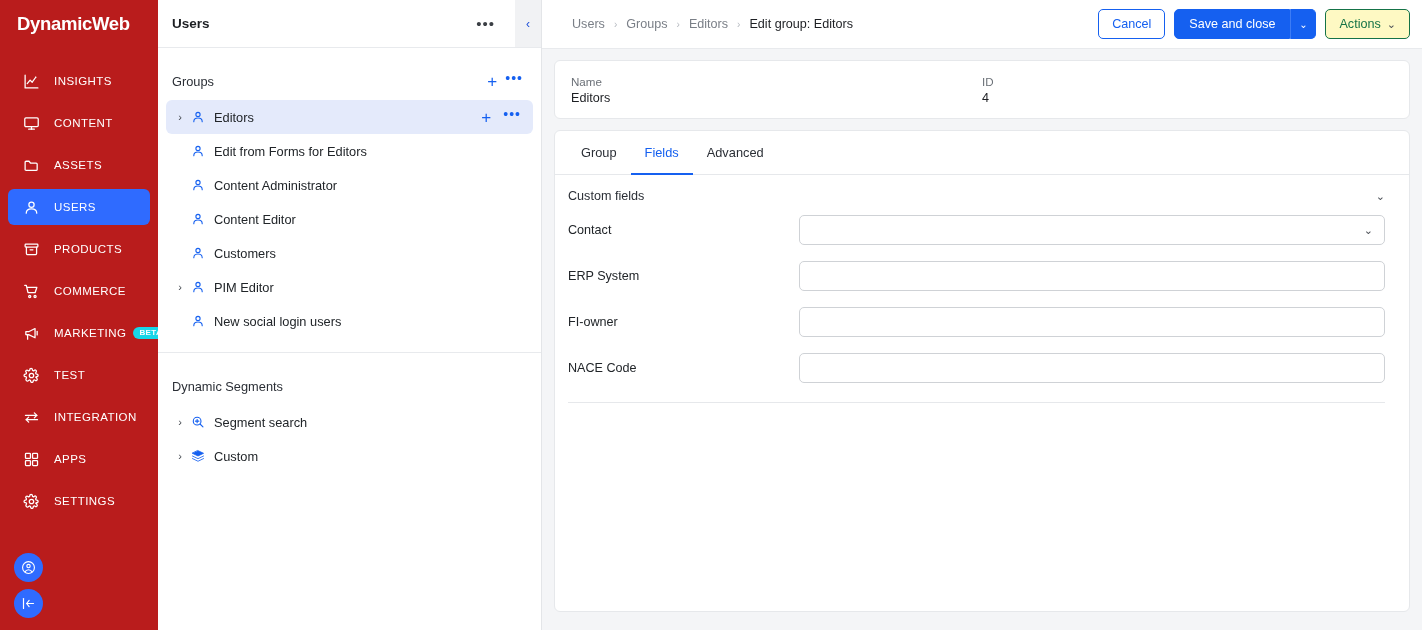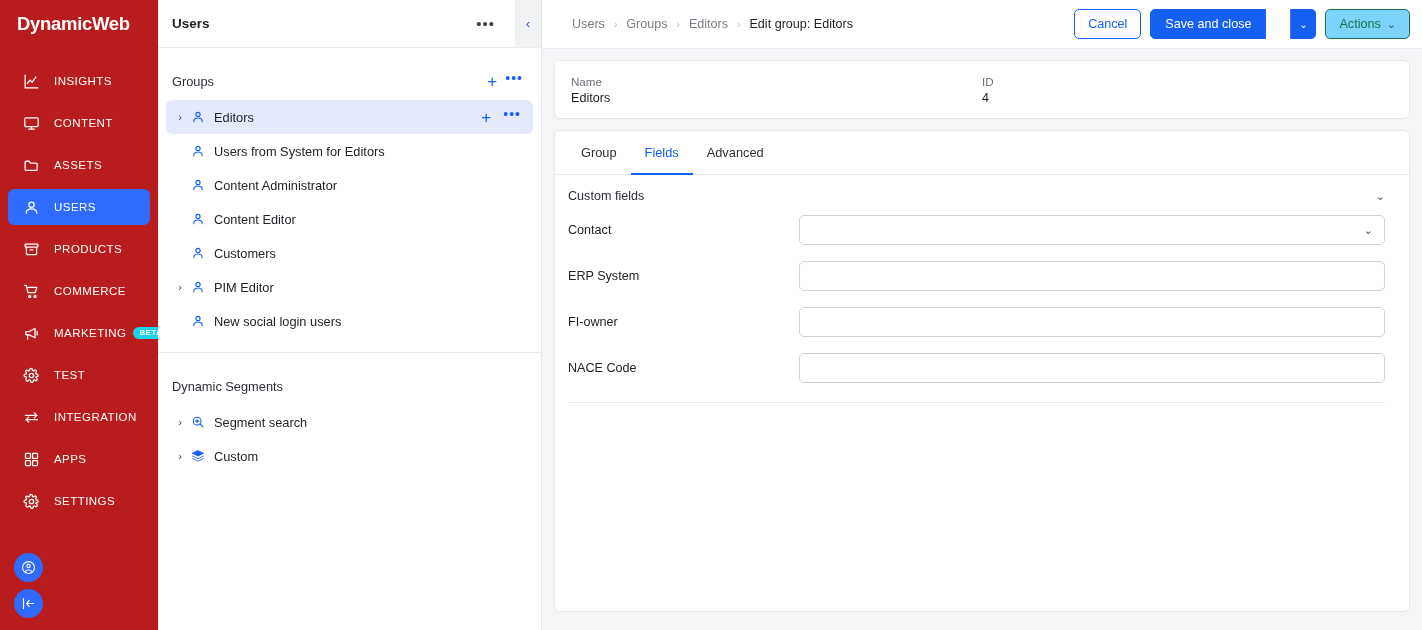--- a/index.html
+++ b/index.html
@@ -192,31 +192,31 @@
     border-radius: 5px;
     font-size: 12.6px;
     display: inline-flex;
     align-items: center;
     justify-content: center;
     cursor: pointer;
     padding: 0 13px;
     white-space: nowrap;
   }
   .btn-cancel { border: 1px solid #1560f0; color: #1560f0; background: #fff; }
-  .btn-primary-group { display: flex; gap: 24px; }
+  .btn-primary-group { display: flex; }
   .btn-primary {
     background: #1560f0; color: #fff; border: 1px solid #1560f0;
     border-radius: 5px 0 0 5px; padding: 0 14px; font-weight: 400;
   }
   .btn-primary-caret {
     background: #1560f0; color: #fff; border: 1px solid #1560f0; border-left: 1px solid #3d7cf5;
     border-radius: 0 5px 5px 0; width: 26px; display: flex; align-items: center; justify-content: center;
     height: 30px; cursor: pointer; font-size: 10px;
   }
-  .btn-actions { border: 1px solid #157347; color: #157347; background: #7dd3fc; gap: 6px; }
+  .btn-actions { border: 1px solid #157347; color: #157347; background: #fef9c3; gap: 6px; }
 
   .content {
     flex: 1;
     padding: 11px 12px 0 12px;
     overflow: hidden;
   }
   .card {
     background: #ffffff;
     border: 1px solid #e6e8eb;
     border-radius: 6px;
@@ -449,21 +449,21 @@
             </span>
           </div>
           <div class="tree-item">
             <span class="caret"></span>
             <span class="tree-icon">
               <svg viewBox="0 0 24 24" fill="none" stroke="currentColor" stroke-width="1.9" stroke-linecap="round" stroke-linejoin="round">
                 <circle cx="12" cy="7.6" r="3.6"></circle>
                 <path d="M4.8 20c0-3.9 3.3-6.2 7.2-6.2S19.2 16.1 19.2 20"></path>
               </svg>
             </span>
-            <span class="tree-label">Users from System for Editors</span>
+            <span class="tree-label">Edit from Forms for Editors</span>
           </div>
           <div class="tree-item">
             <span class="caret"></span>
             <span class="tree-icon">
               <svg viewBox="0 0 24 24" fill="none" stroke="currentColor" stroke-width="1.9" stroke-linecap="round" stroke-linejoin="round">
                 <circle cx="12" cy="7.6" r="3.6"></circle>
                 <path d="M4.8 20c0-3.9 3.3-6.2 7.2-6.2S19.2 16.1 19.2 20"></path>
               </svg>
             </span>
             <span class="tree-label">Content Administrator</span>

